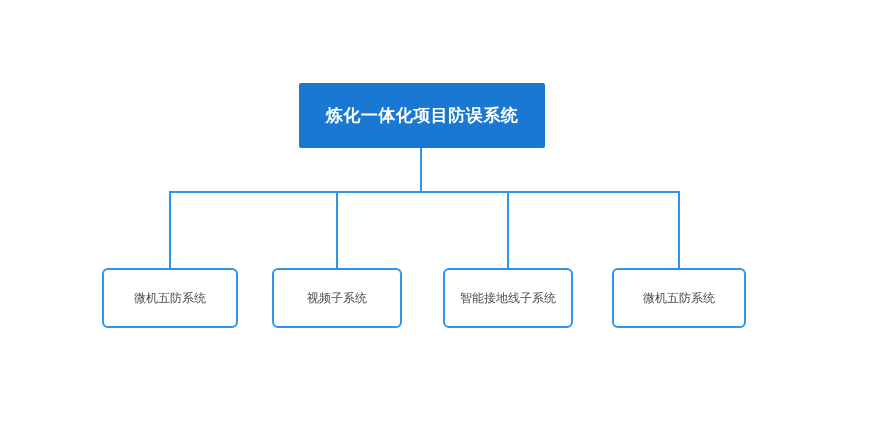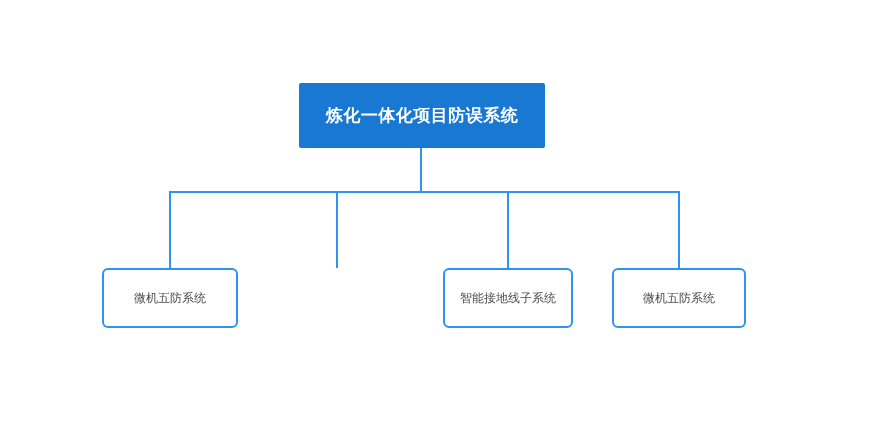--- a/index.html
+++ b/index.html
@@ -88,20 +88,23 @@
   <div class="line bus"></div>
   <div class="line drop d1"></div>
   <div class="line drop d2"></div>
   <div class="line drop d3"></div>
   <div class="line drop d4"></div>
 
   <div class="node child c1">
     <span>微机五防系统</span>
   </div>
 
+  <div class="node child c2">
+    <span>视频子系统</span>
+  </div>
 
   <div class="node child c3">
     <span>智能接地线子系统</span>
   </div>
 
   <div class="node child c4">
     <span>微机五防系统</span>
   </div>
 
 </div>

